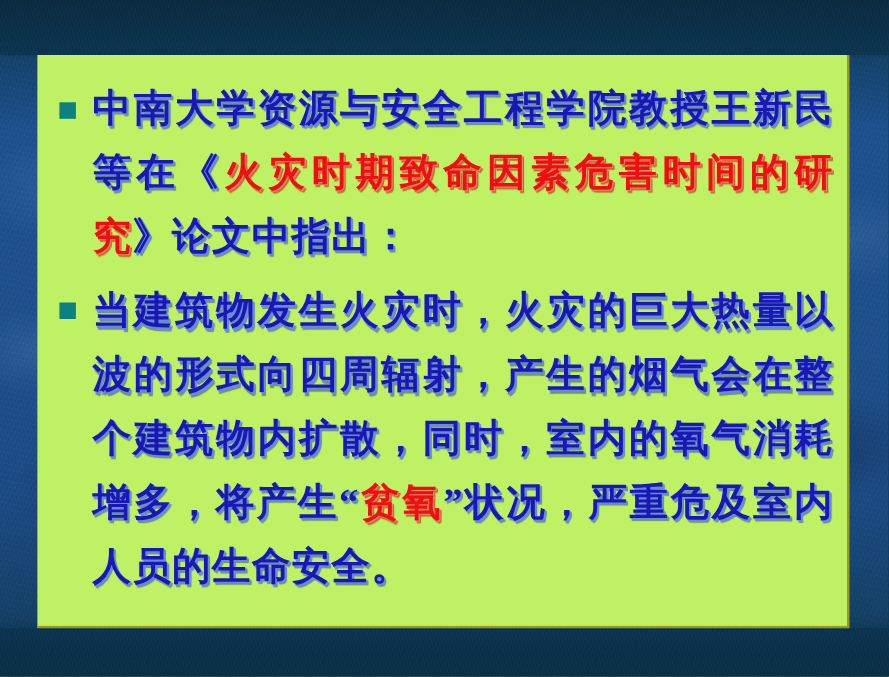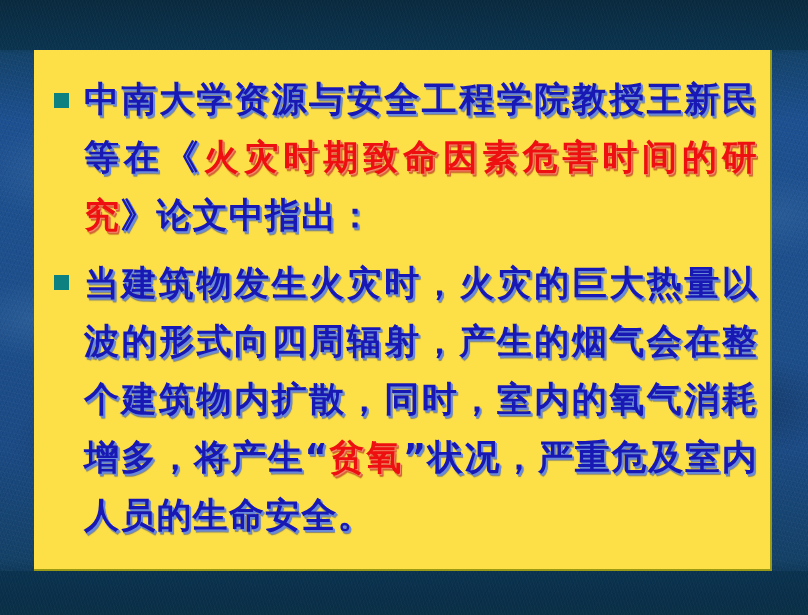--- a/index.html
+++ b/index.html
@@ -117,33 +117,33 @@
     word-break: break-all;
   }
   .bullet-text .red {
     color: #EE1010;
     text-shadow:
        1px 1px 0 #f08a6a,
        2px 2px 0 #d8603a,
        2px 3px 1px rgba(150,30,10,.5);
   }
   #bullet-1 .bullet-text { padding-top: 6px; }
-  #bullet-2 .bullet-text { padding-top: 6px; }
+  #bullet-2 .bullet-text { padding-top: 6px; font-family: Liberation Serif, serif; }
   #bullet-1 { margin-bottom: 4px; }
 </style>
 </head>
 <body>
 
 <div id="slide">
 
   <div id="bg"></div>
   <div id="band-top"></div>
   <div id="band-bottom"></div>
 
-  <div id="panel" style="background: #fde047; border-right-color: rgb(154, 154, 21); border-bottom-color: rgb(154, 154, 21);">
+  <div id="panel" style="background: #bef264; border-right-color: rgb(154, 154, 21); border-bottom-color: rgb(154, 154, 21);">
 
     <div class="bullet-block" id="bullet-1">
       <span class="bullet-marker" style="background: rgb(13, 128, 128);"></span>
       <div class="bullet-text">
         <span>中南大学资源与安全工程学院教授王新民等在《</span><span class="red">火灾时期致命因素危害时间的研究</span><span>》论文中指出：</span>
       </div>
     </div>
 
     <div class="bullet-block" id="bullet-2">
       <span class="bullet-marker" style="background: rgb(13, 128, 128);"></span>

